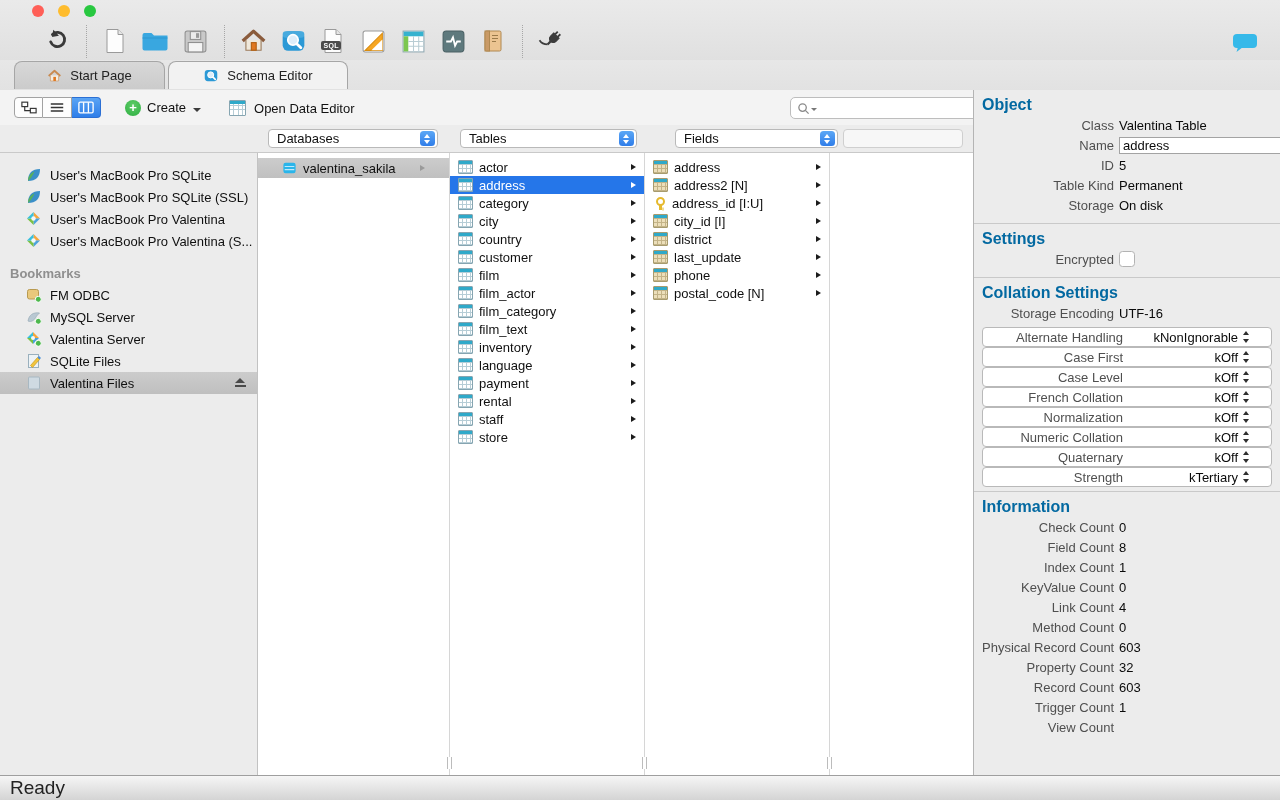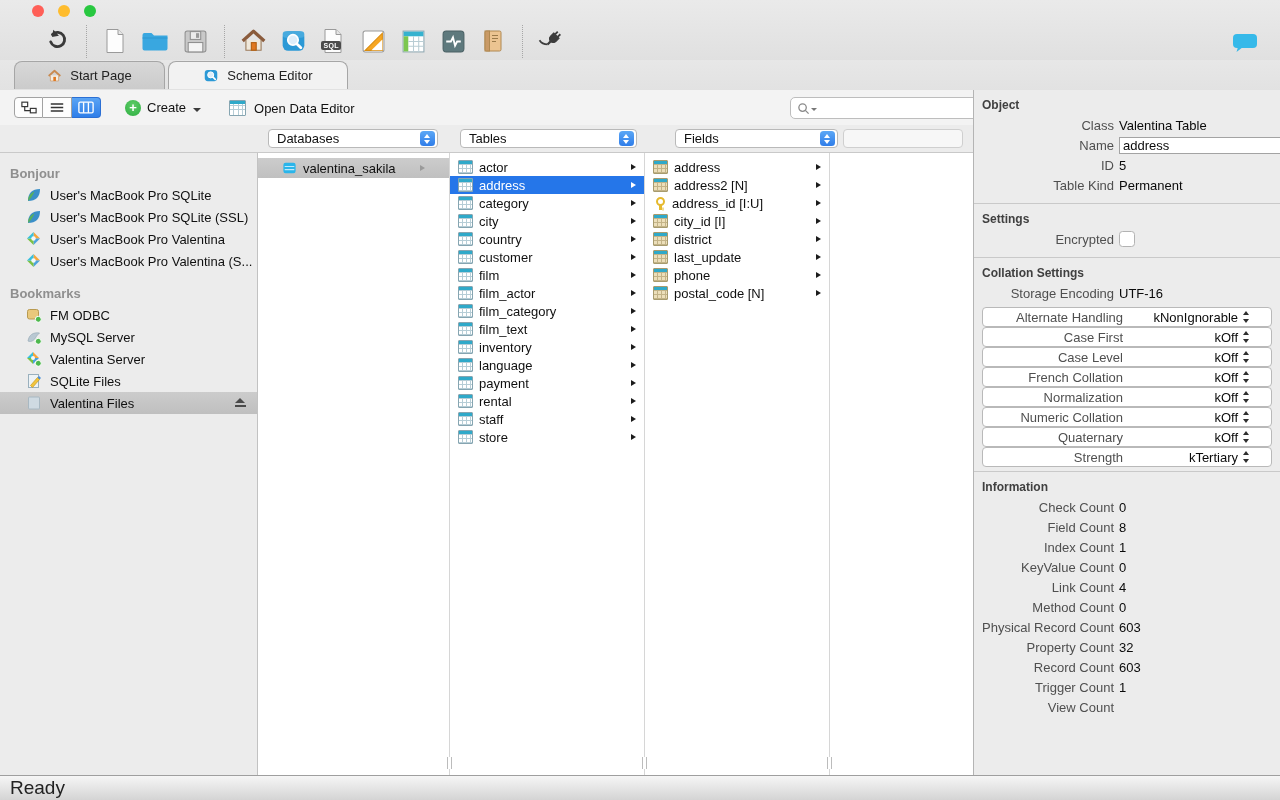--- a/index.html
+++ b/index.html
@@ -123,21 +123,21 @@
     border:2px solid #e5b92e}
   .key-icon::after{content:"";position:absolute;left:6px;top:8px;width:2.5px;height:5px;background:#e5b92e;
     box-shadow:2.5px 1.5px 0 -1px #e5b92e}
   .dbicon{width:15px;height:14px;flex:none}
 
   
   .inspector{position:absolute;top:90px;right:0;width:307px;height:685px;background:#ececec;
              border-left:1px solid #b4b4b4;box-sizing:border-box;overflow:hidden}
   .isec{padding:5px 8px 8px;border-top:1px solid #c9c9c9}
   .isec.first{border-top:none}
-  .ititle{height:20px;line-height:20px;font-size:12px;font-weight:bold;color:#404040}
+  .ititle{height:20px;line-height:20px;font-size:16px;font-weight:bold;color:#0369a1}
   .irow{display:flex;align-items:center;height:20px;font-size:13px;position:relative;padding-right:20px}
   .ilabel{width:132px;text-align:right;color:#4f4f4f;flex:none;white-space:nowrap}
   .ivalue{margin-left:5px;color:#0a0a0a;display:flex;align-items:center;white-space:nowrap}
   .name-input{width:154px;height:15px;border:1px solid #a3a3a3;font-size:13px;padding:0 3px;
               font-family:"Liberation Sans",sans-serif;color:#0a0a0a;background:#fff}
   .checkbox{width:14px;height:14px;background:#fff;border:1px solid #b3b3b3;border-radius:3.5px}
   .updown{display:none;width:9px;height:12px;position:relative;margin-left:4px}
   .irow.dd .updown{display:inline-block}
   .updown::before{content:"";position:absolute;top:0;left:1px;border-left:3.5px solid transparent;
                   border-right:3.5px solid transparent;border-bottom:4.5px solid #2e2e2e}
@@ -367,21 +367,20 @@
   <div class="dd fields">
     <span>Fields</span>
     <span class="stepper"></span>
   </div>
   <div class="dd empty"></div>
 </div>
 
 <div class="main">
 
   <aside class="sidebar">
-    <div class="shead">Bonjour</div>
     <div class="srow">
       <span class="icn">
         <svg width="16" height="16" viewBox="0 0 16 16">
             <path d="M2 14 C2 6 6 2 14 2 C14 10 10 14 2 14 Z" fill="#3a8fc8"></path>
             <path d="M2 14 C2 10 4 6.5 8.5 4.5 C6.5 9 4.5 12 2 14 Z" fill="#59b05a"></path>
           </svg>
       </span>
       <span>User's MacBook Pro SQLite</span>
     </div>
     <div class="srow">
@@ -662,20 +661,24 @@
         </span>
     </div>
     <div class="irow">
       <span class="ilabel">ID</span>
       <span class="ivalue">5</span>
     </div>
     <div class="irow">
       <span class="ilabel">Table Kind</span>
       <span class="ivalue">Permanent</span>
     </div>
+    <div class="irow">
+      <span class="ilabel">Storage</span>
+      <span class="ivalue">On disk</span>
+    </div>
 
   </div>
 
   <div class="isec">
     <div class="ititle">Settings</div>
     <div class="irow">
       <span class="ilabel">Encrypted</span>
       <span class="ivalue">
           <span class="checkbox"></span>
         </span>

